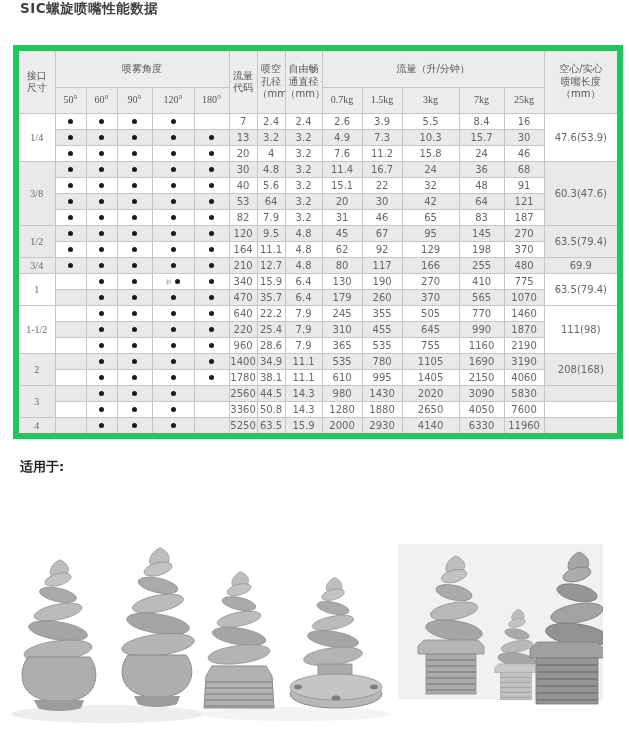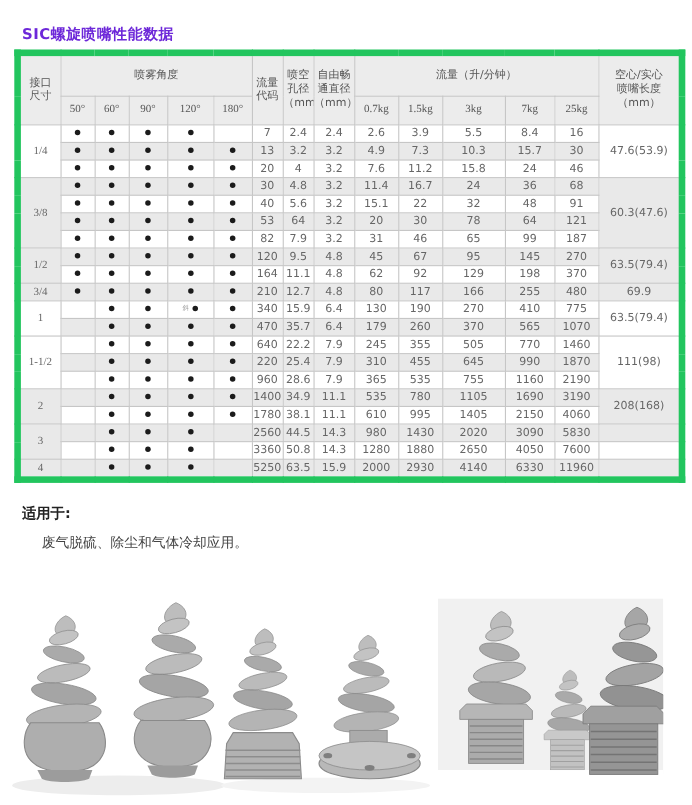--- a/index.html
+++ b/index.html
@@ -1,19 +1,19 @@
 <!DOCTYPE html>
 <html><head>
 <meta charset="utf-8">
 <style>
   html,body{margin:0;padding:0;background:#fff;}
   .page{position:relative;width:629px;height:732px;background:#ffffff;overflow:hidden;
         font-family:"DejaVu Sans","Liberation Sans",sans-serif;color:#444;}
-  .title{position:absolute;left:20px;top:22px;margin:0;font-size:13.5px;font-weight:bold;
-         color:#6d28d9;letter-spacing:0.5px;}
+  .title{position:absolute;left:20px;top:0;margin:0;font-size:13.5px;font-weight:bold;
+         color:#404040;letter-spacing:0.5px;}
   table.spec{position:absolute;left:13px;top:45px;width:604px;border-collapse:collapse;
              table-layout:fixed;border:6px solid #22c55e;}
   table.spec th,table.spec td{border:1px solid #c6c6c6;padding:0;text-align:center;
              font-weight:normal;overflow:hidden;}
   table.spec thead th{background:#ececec;color:#555;font-size:10px;line-height:1.25;}
   table.spec thead tr.h1row th{height:36px;}
   table.spec thead tr.h2row th{height:25px;font-family:Liberation Serif, serif;}
   table.spec thead th span{display:block;line-height:1.25;}
   table.spec tbody td{height:15px;font-size:10px;color:#666;line-height:1;background:#fff;}
   table.spec tbody tr.shade td{background:#e9e9e9;}
@@ -181,37 +181,37 @@
           <td><span class="dot"></span></td>
           <td><span class="dot"></span></td>
           <td><span class="dot"></span></td>
           <td><span class="dot"></span></td>
           <td><span class="dot"></span></td>
           <td>53</td>
           <td>64</td>
           <td>3.2</td>
           <td>20</td>
           <td>30</td>
-          <td>78</td>
+          <td>42</td>
           <td>64</td>
           <td>121</td>
         </tr>
         <tr class="">
           <td><span class="dot"></span></td>
           <td><span class="dot"></span></td>
           <td><span class="dot"></span></td>
           <td><span class="dot"></span></td>
           <td><span class="dot"></span></td>
           <td>82</td>
           <td>7.9</td>
           <td>3.2</td>
           <td>31</td>
           <td>46</td>
           <td>65</td>
-          <td>99</td>
+          <td>83</td>
           <td>187</td>
         </tr>
         <tr class="shade gtop">
           <td rowspan="2" class="size mg">1/2</td>
           <td><span class="dot"></span></td>
           <td><span class="dot"></span></td>
           <td><span class="dot"></span></td>
           <td><span class="dot"></span></td>
           <td><span class="dot"></span></td>
           <td>120</td>
@@ -415,21 +415,20 @@
           <td>4140</td>
           <td>6330</td>
           <td>11960</td>
           <td class="len"></td>
         </tr>
       </tbody>
   </table>
 
   <div class="applies">
     <div class="applies-heading">适用于:</div>
-    <div class="applies-text">废气脱硫、除尘和气体冷却应用。</div>
   </div>
 
   <div class="photos">
 
     <figure class="fig-left">
       <svg width="200" height="182" viewBox="0 0 200 182">
         <defs>
           <g id="swirl5">
             <path d="M52,2 C60,5 64,12 60,18 C56,23 46,24 42,19 C39,13 45,5 52,2 Z" fill="#bdbdbd" stroke="#949494" stroke-width="0.8"></path>
             <ellipse cx="50" cy="24" rx="15" ry="6.5" fill="#c3c3c3" stroke="#929292" stroke-width="0.8" transform="rotate(-15 50 24)"></ellipse>

